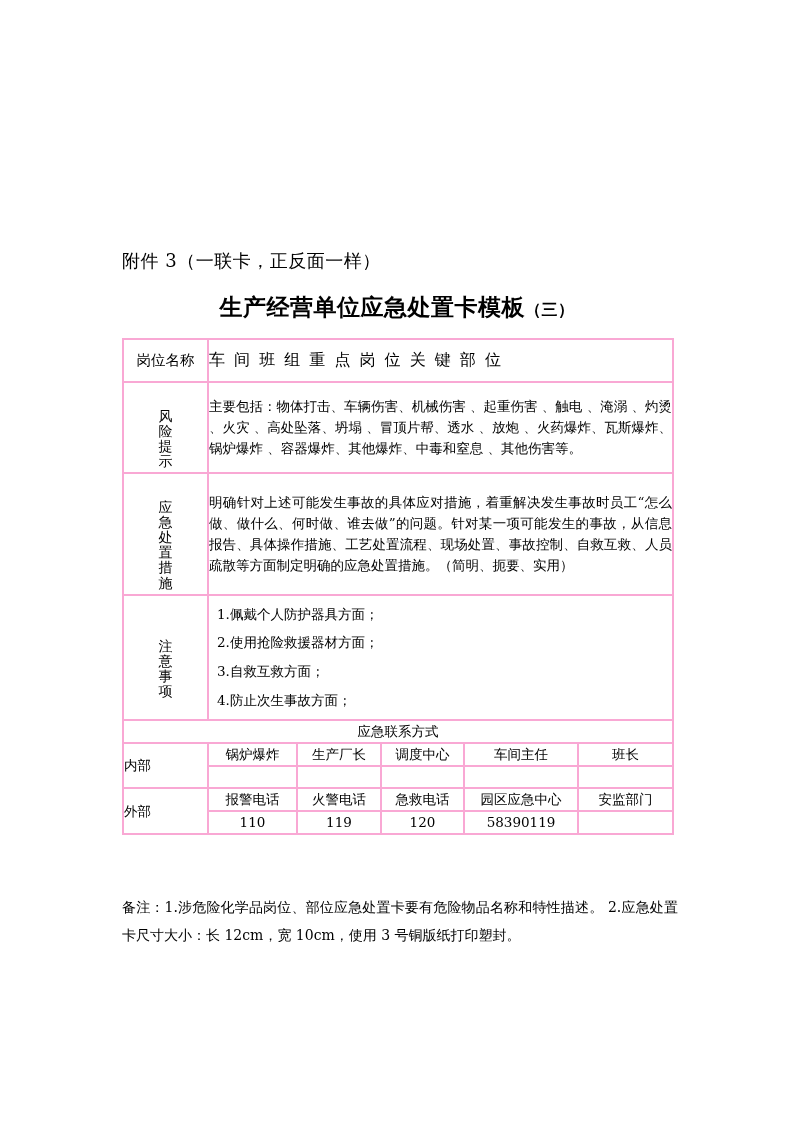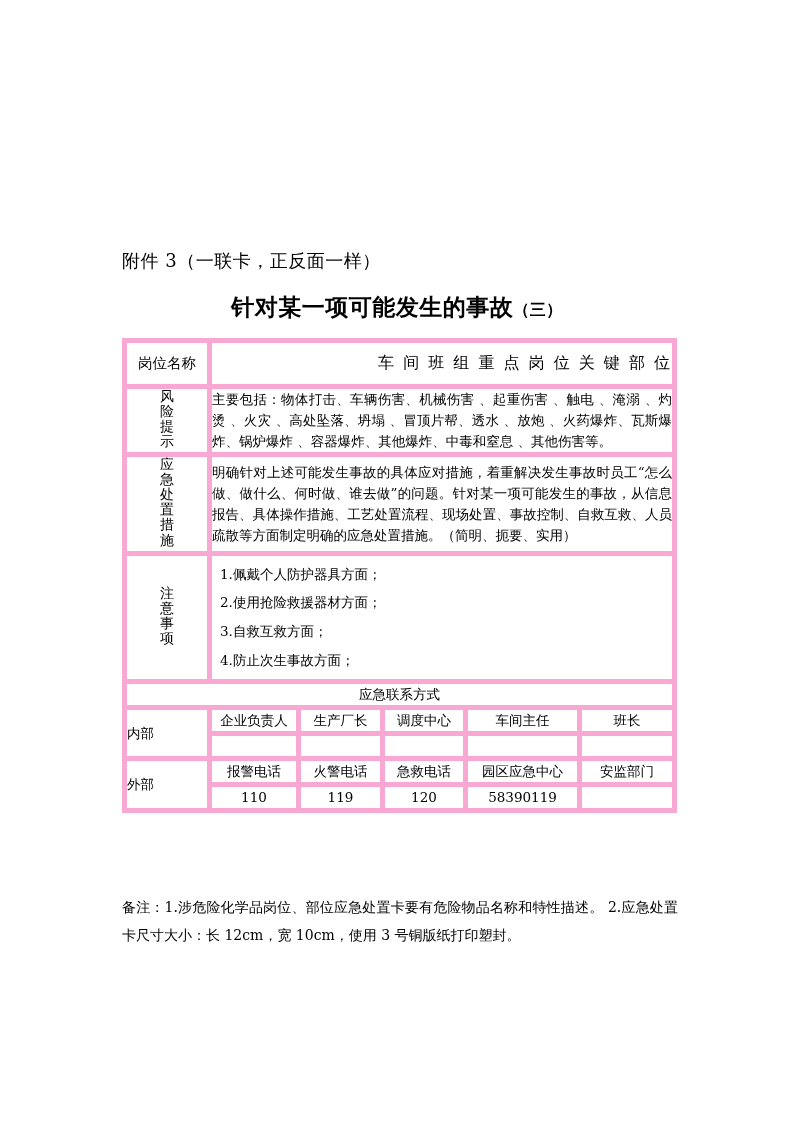--- a/index.html
+++ b/index.html
@@ -60,57 +60,58 @@
   .card-table {
     position: absolute;
     left: 122px;
     top: 338px;
     width: 550px;
     border-collapse: collapse;
     table-layout: fixed;
     font-family: "DejaVu Serif", serif;
   }
   .card-table td {
-    border: 5px solid #f9a8d4;
+    border: 2px solid #f9a8d4;
     padding: 0;
     vertical-align: middle;
     font-size: 13.5px;
     line-height: 1.55;
   }
 
   
   .vlabel {
     text-align: center;
     vertical-align: middle;
     padding: 4px 0;
   }
   .vlabel .vstack {
     display: inline-block;
     font-size: 14px;
     line-height: 1.08;
     letter-spacing: 0px;
     width: 1em;
     word-break: break-all;
     text-align: center;
+    margin-top: 26px;
   }
 
   .hlabel {
     text-align: left;
     vertical-align: middle;
     font-size: 14.5px;
   }
 
   
   .row-head .label-cell {
     height: 40px;
     text-align: center;
     font-size: 14.5px;
   }
   .row-head .value-cell {
-    text-align: right;
+    text-align: left;
     font-size: 16px;
     letter-spacing: 2px;
     padding: 8px 0;
   }
 
   
   .body-text {
     padding: 6px 8px 6px 10px;
     font-size: 13.6px;
     line-height: 1.62;
@@ -160,21 +161,21 @@
   }
 </style>
 </head>
 <body>
 
 <div class="page">
 
   <div class="attachment-line">附件 3（一联卡，正反面一样）</div>
 
   <div class="doc-title">
-    <span class="main">针对某一项可能发生的事故</span><span class="suffix">（三）</span>
+    <span class="main">生产经营单位应急处置卡模板</span><span class="suffix">（三）</span>
   </div>
 
   <table class="card-table">
     <colgroup>
       <col style="width:85px">
       <col style="width:89px">
       <col style="width:84px">
       <col style="width:83px">
       <col style="width:114px">
       <col style="width:95px">
@@ -211,21 +212,21 @@
           <p>4.防止次生事故方面；</p>
         </td>
       </tr>
 
       <tr>
         <td class="contact-title" colspan="6">应急联系方式</td>
       </tr>
 
       <tr>
         <td class="hlabel" rowspan="2">内部</td>
-        <td class="contact-header-cell">企业负责人</td>
+        <td class="contact-header-cell">锅炉爆炸</td>
         <td class="contact-header-cell">生产厂长</td>
         <td class="contact-header-cell">调度中心</td>
         <td class="contact-header-cell">车间主任</td>
         <td class="contact-header-cell">班长</td>
       </tr>
 
       <tr>
         <td class="contact-blank-cell contact-value-cell"></td>
         <td class="contact-blank-cell contact-value-cell"></td>
         <td class="contact-blank-cell contact-value-cell"></td>

